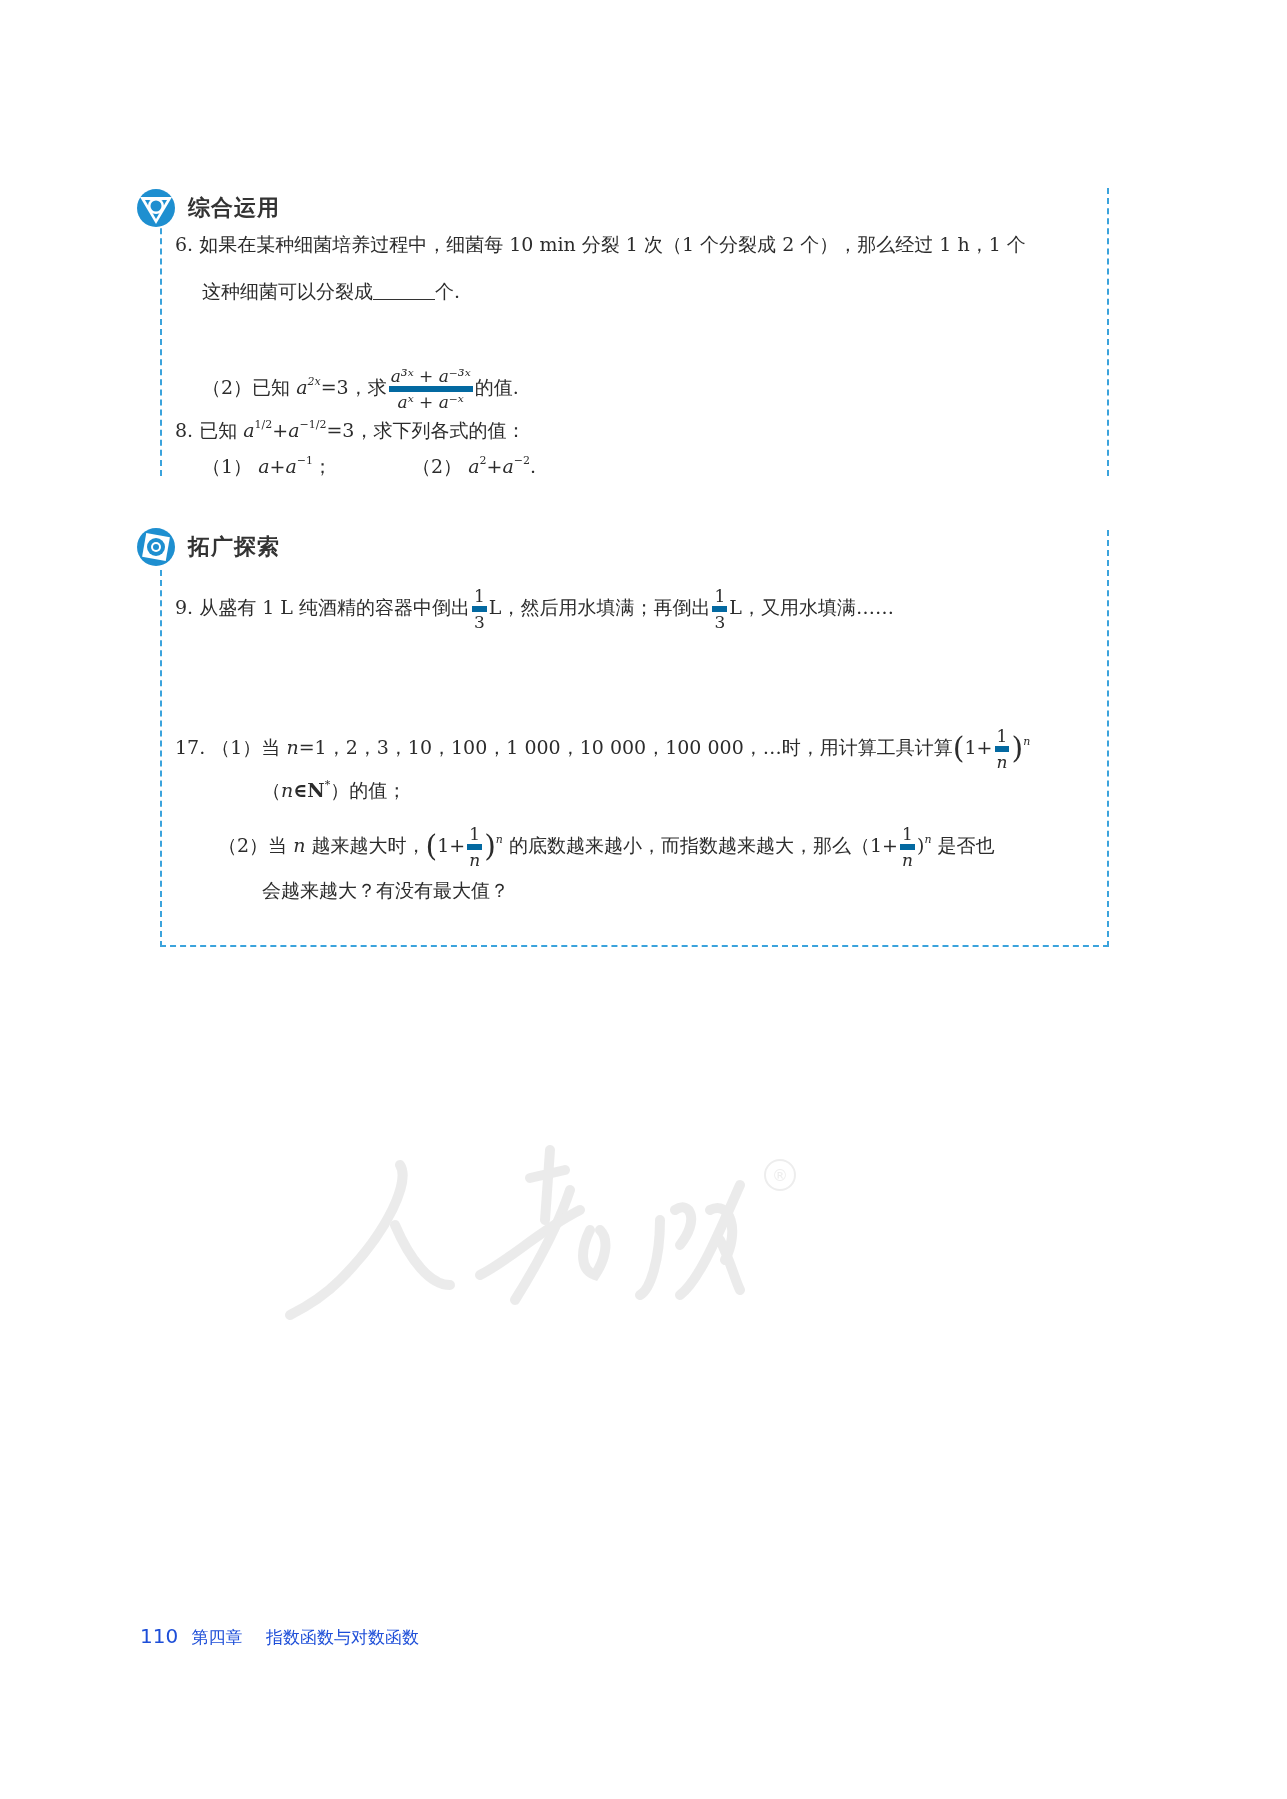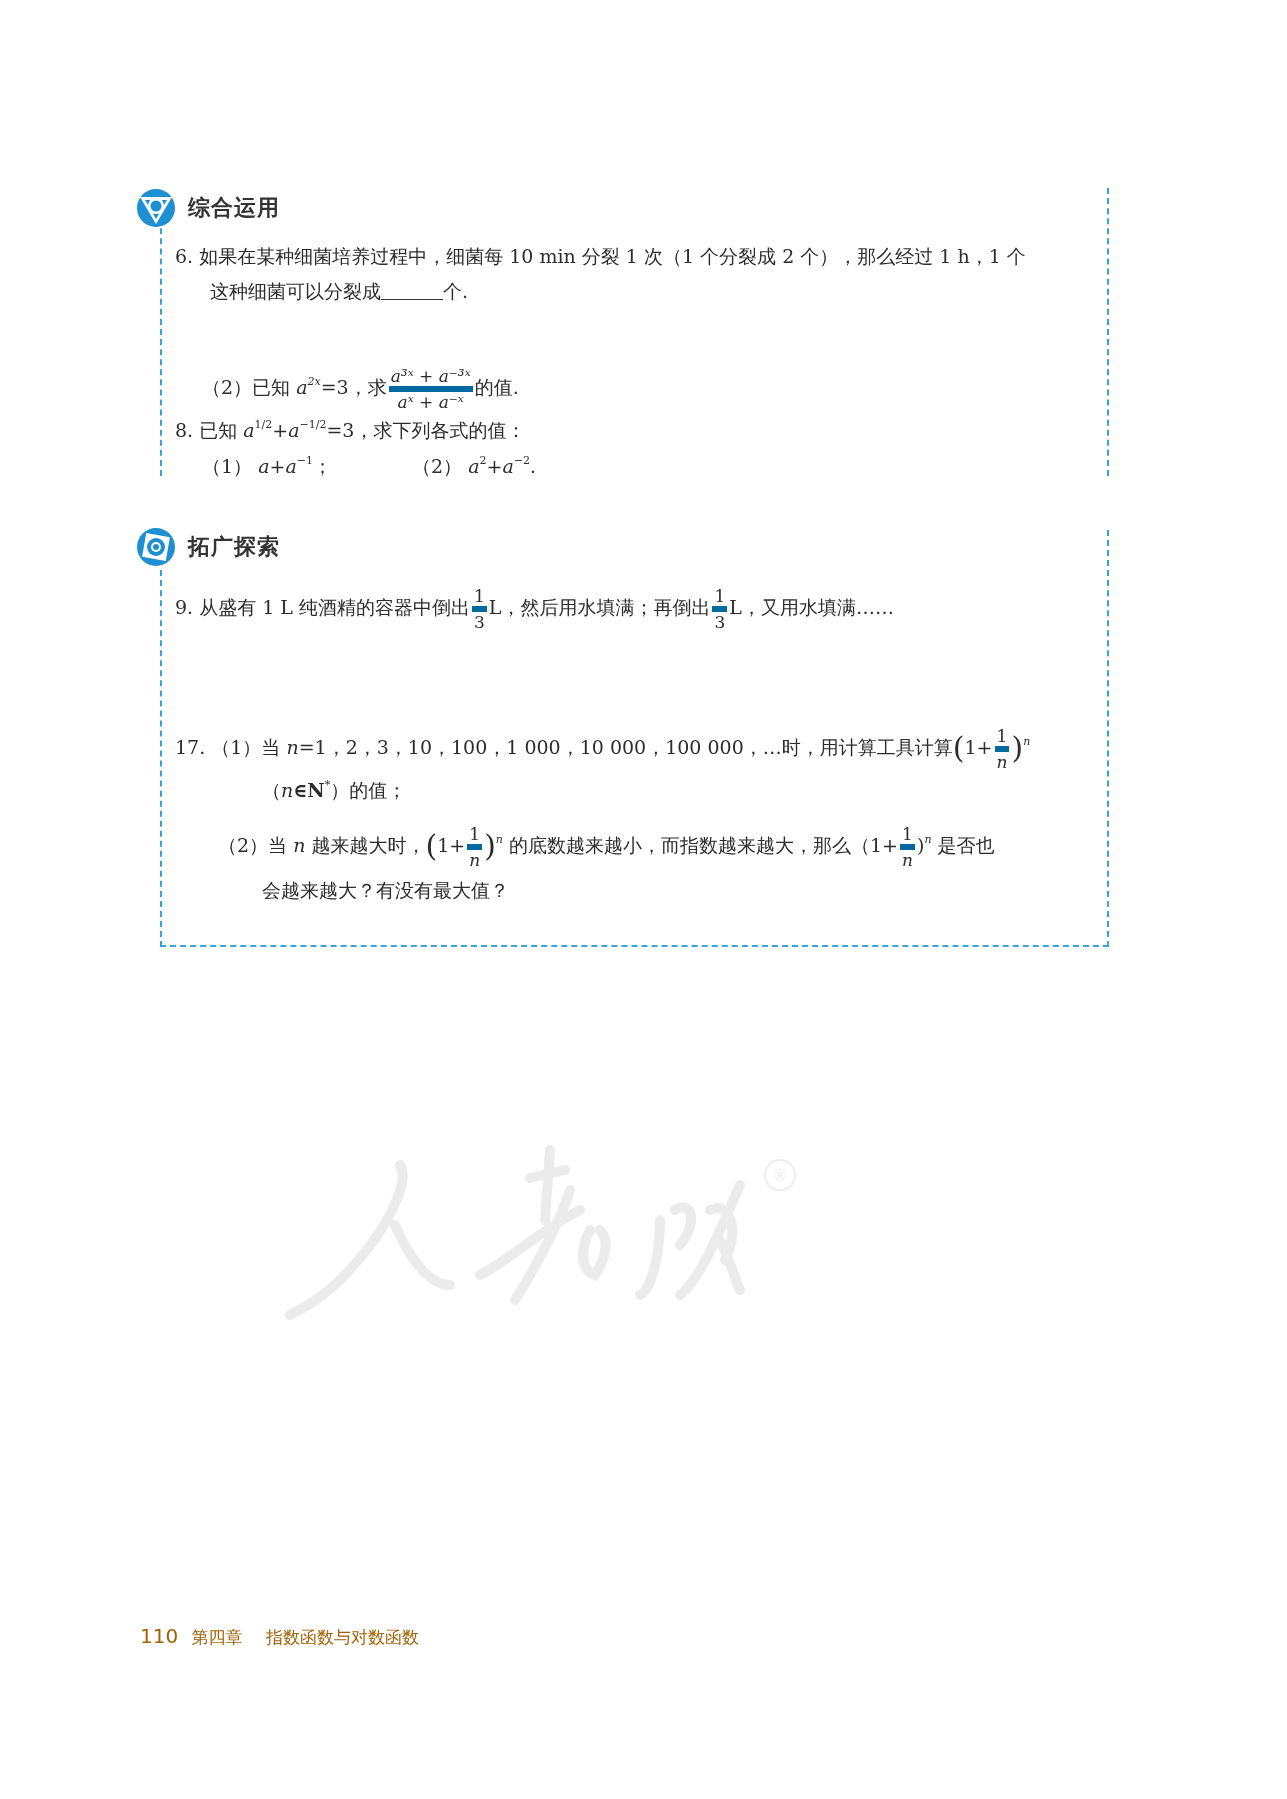--- a/index.html
+++ b/index.html
@@ -44,21 +44,21 @@
     .frac .num { border-bottom: 6px solid #0369a1; padding: 0 2px; }
     .frac .den { padding: 0 2px; }
     .frac.small { font-size: 10px; line-height: 11px; vertical-align: 12px; }
     .frac.small .num { border-bottom: 1px solid #333; }
     .blank { display: inline-block; width: 62px; border-bottom: 1px solid #333; height: 18px; vertical-align: -2px; }
     .paren-big { font-size: 30px; vertical-align: -4px; font-weight: 300; }
 
     .footer {
       position: absolute; left: 140px; top: 1624px;
       font-family: "DejaVu Sans", "Liberation Sans", sans-serif;
-      font-size: 17px; color: #a16207;
+      font-size: 17px; color: #1d4ed8;
     }
     .footer .page-num { font-size: 20px; margin-right: 8px; }
     .footer .chapter { margin-right: 18px; }
 
     .watermark {
       position: absolute; left: 280px; top: 1090px; width: 720px; height: 230px;
       opacity: 0.5;
     }
   </style>
 </head>
@@ -73,25 +73,25 @@
         <circle cx="20" cy="20" r="19" fill="#1e8fd0"></circle>
         <polygon points="4,9 36,9 20,36" fill="#ffffff"></polygon>
         <polygon points="9,12 31,12 20,31" fill="#1e8fd0"></polygon>
         <circle cx="20" cy="18" r="8" fill="#ffffff"></circle>
         <circle cx="20" cy="18" r="5.5" fill="#1e8fd0"></circle>
       </svg>
     </span>
     <span class="section-title">综合运用</span>
   </div>
 
-  <div class="line" style="left:175px; top:242px;">
+  <div class="line" style="left:175px; top:230px;">
     <span>6.</span>
     <span>如果在某种细菌培养过程中，细菌每 10 min 分裂 1 次（1 个分裂成 2 个），那么经过 1 h，1 个</span>
   </div>
-  <div class="line" style="left:210px; top:277px;">
+  <div class="line" style="left:202px; top:277px;">
     <span>这种细菌可以分裂成</span><span class="blank"></span><span>个.</span>
   </div>
 
   <div class="line" style="left:202px; top:366px;">
     <span>（2）</span><span>已知</span>
     <span class="math">a</span><sup class="math">2x</sup><span>=3，求</span><span class="frac">
         <span class="num math">a³ˣ + a⁻³ˣ</span>
         <span class="den math">aˣ + a⁻ˣ</span>
       </span><span>的值.</span>
   </div>

